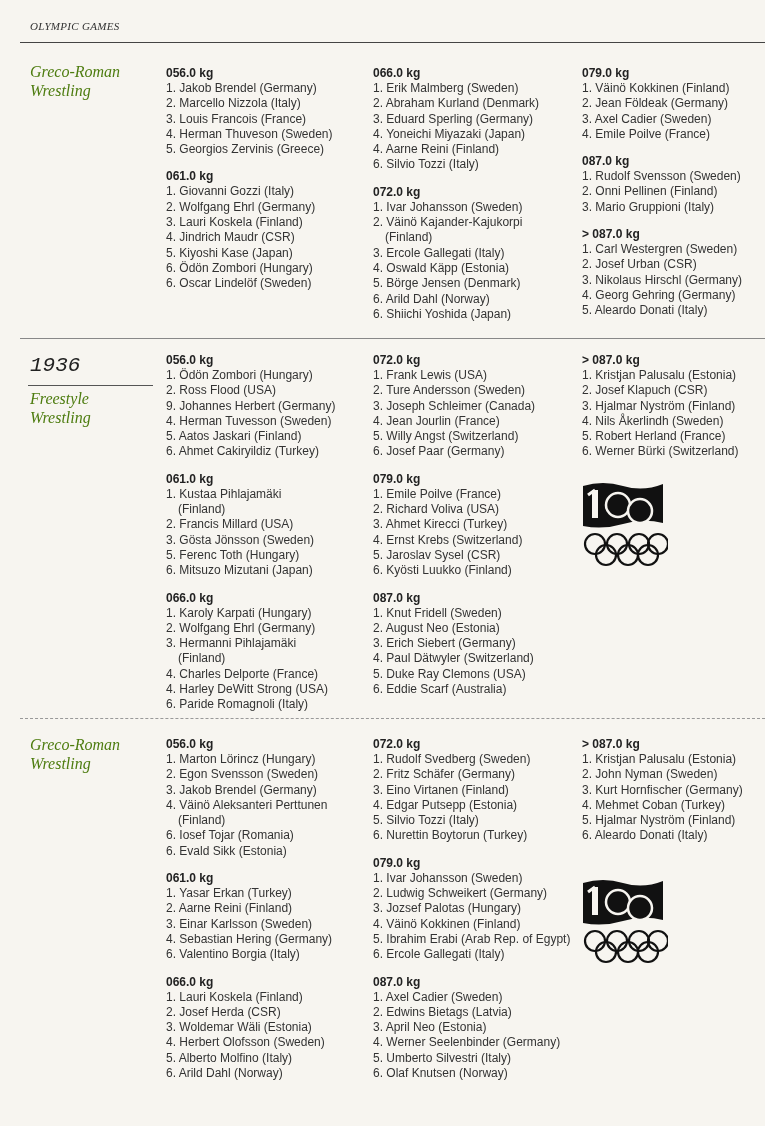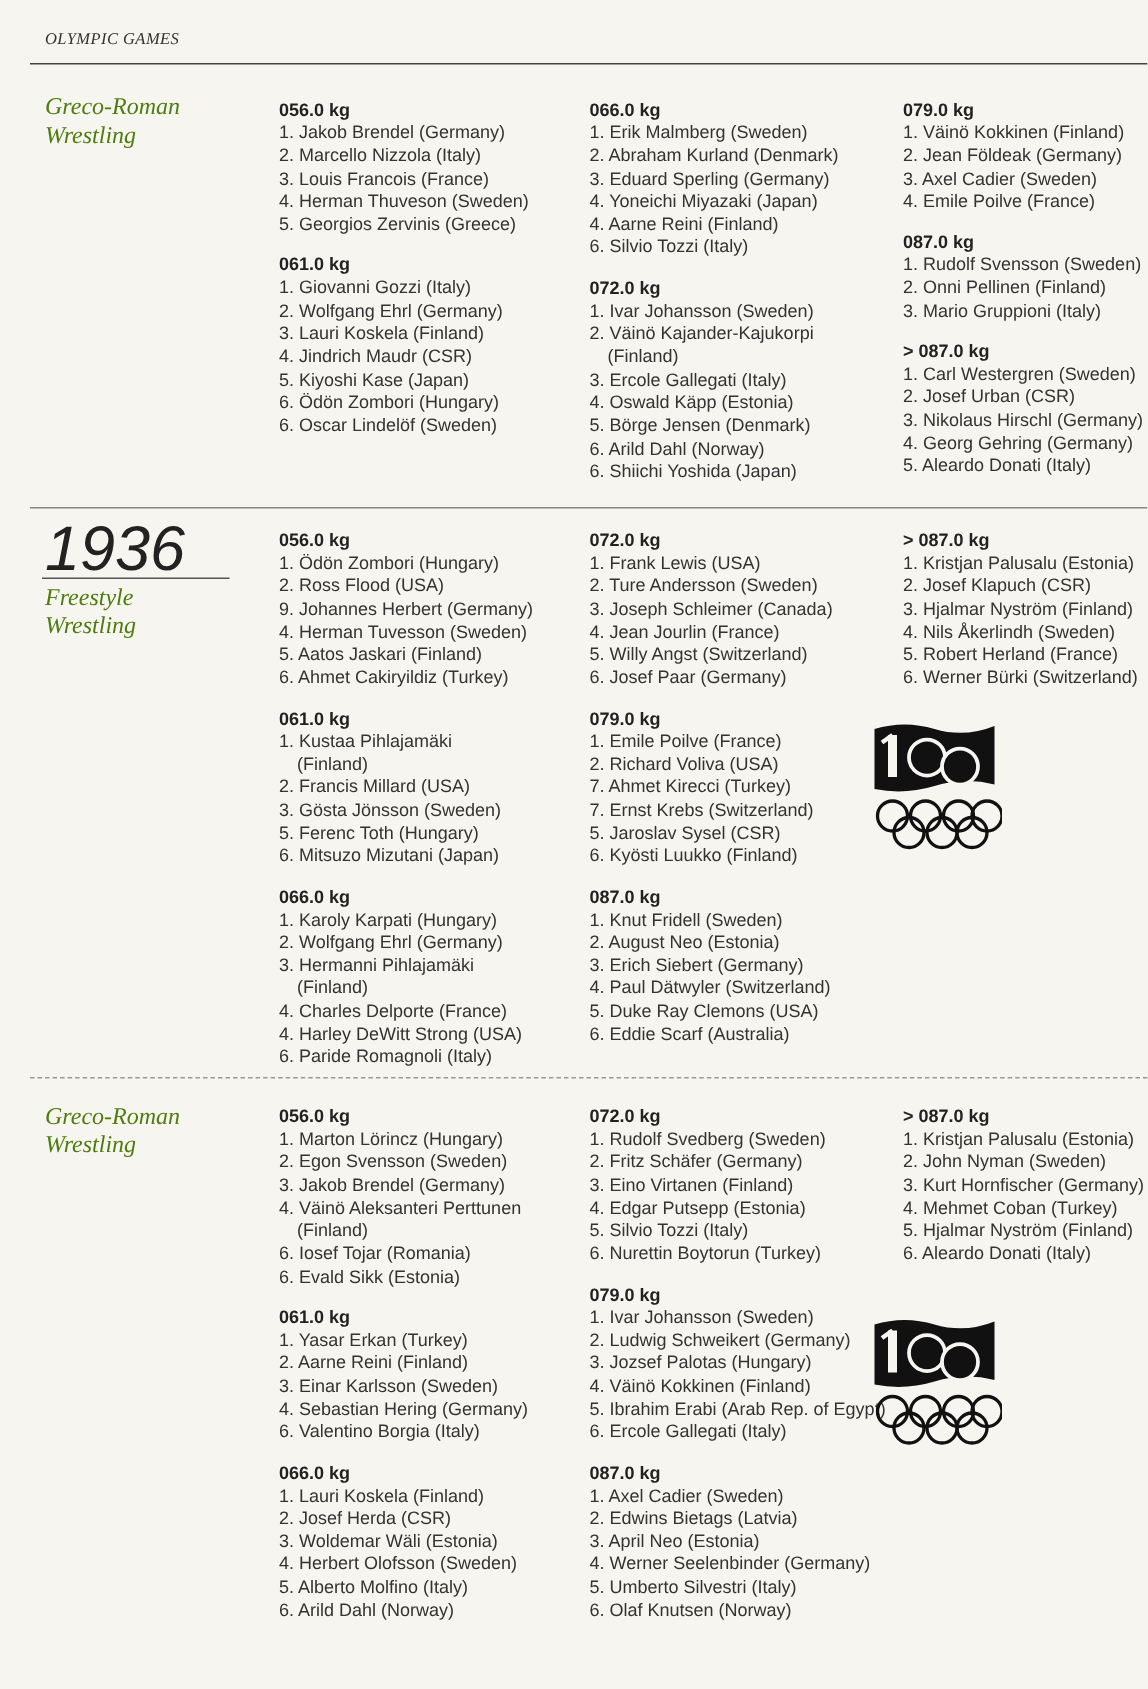--- a/index.html
+++ b/index.html
@@ -1,23 +1,23 @@
 <!DOCTYPE html>
 <html><head>
 <meta charset="utf-8">
 <style>
   * { box-sizing: border-box; margin: 0; padding: 0; }
   html, body { width: 765px; height: 1126px; background: #f7f5f0; overflow: hidden; }
   body { position: relative; color: #2a2a2a; font-family: "Liberation Sans", sans-serif; }
   .running-head { position: absolute; left: 30px; top: 20px; font-family: "Liberation Serif", serif; font-style: italic; font-size: 11px; letter-spacing: 0.3px; color: #333; }
   .head-rule { position: absolute; left: 20px; right: 0; top: 42px; border-top: 1px solid #444; }
   .side-label { position: absolute; left: 30px; font-family: "Liberation Serif", serif; font-style: italic; font-size: 16px; line-height: 19px; color: #4d7c0f; }
-  .side-year { position: absolute; left: 30px; font-family: Liberation Sans, sans-serif; font-style: italic; font-size: 42px; line-height: 32px; color: #222; }
+  .side-year { position: absolute; left: 30px; font-family: Liberation Mono, monospace; font-style: italic; font-size: 21px; line-height: 32px; color: #222; }
   .year-rule { position: absolute; left: 28px; width: 125px; border-top: 1px solid #555; }
-  .col { position: absolute; width: 200px; margin-left: 20px; }
+  .col { position: absolute; width: 200px; }
   .cat { margin-bottom: 12px; }
   .cat-title { font-size: 12px; font-weight: bold; line-height: 15px; color: #222; }
   .entry { font-size: 12px; line-height: 15.3px; color: #333; white-space: nowrap; }
   .entry .cont { display: block; padding-left: 12px; }
   .solid-rule { position: absolute; left: 20px; right: 0; border-top: 1px solid #888; }
   .dash-rule { position: absolute; left: 20px; right: 0; border-top: 1px dashed #999; }
   .logo { position: absolute; width: 90px; height: 90px; }
 </style>
 </head>
 <body>
@@ -137,22 +137,22 @@
       <div class="entry">2. Ture Andersson (Sweden)</div>
       <div class="entry">3. Joseph Schleimer (Canada)</div>
       <div class="entry">4. Jean Jourlin (France)</div>
       <div class="entry">5. Willy Angst (Switzerland)</div>
       <div class="entry">6. Josef Paar (Germany)</div>
     </div>
     <div class="cat">
       <div class="cat-title">079.0 kg</div>
       <div class="entry">1. Emile Poilve (France)</div>
       <div class="entry">2. Richard Voliva (USA)</div>
-      <div class="entry">7. Ahmet Kirecci (Turkey)</div>
-      <div class="entry">7. Ernst Krebs (Switzerland)</div>
+      <div class="entry">3. Ahmet Kirecci (Turkey)</div>
+      <div class="entry">4. Ernst Krebs (Switzerland)</div>
       <div class="entry">5. Jaroslav Sysel (CSR)</div>
       <div class="entry">6. Kyösti Luukko (Finland)</div>
     </div>
     <div class="cat">
       <div class="cat-title">087.0 kg</div>
       <div class="entry">1. Knut Fridell (Sweden)</div>
       <div class="entry">2. August Neo (Estonia)</div>
       <div class="entry">3. Erich Siebert (Germany)</div>
       <div class="entry">4. Paul Dätwyler (Switzerland)</div>
       <div class="entry">5. Duke Ray Clemons (USA)</div>

